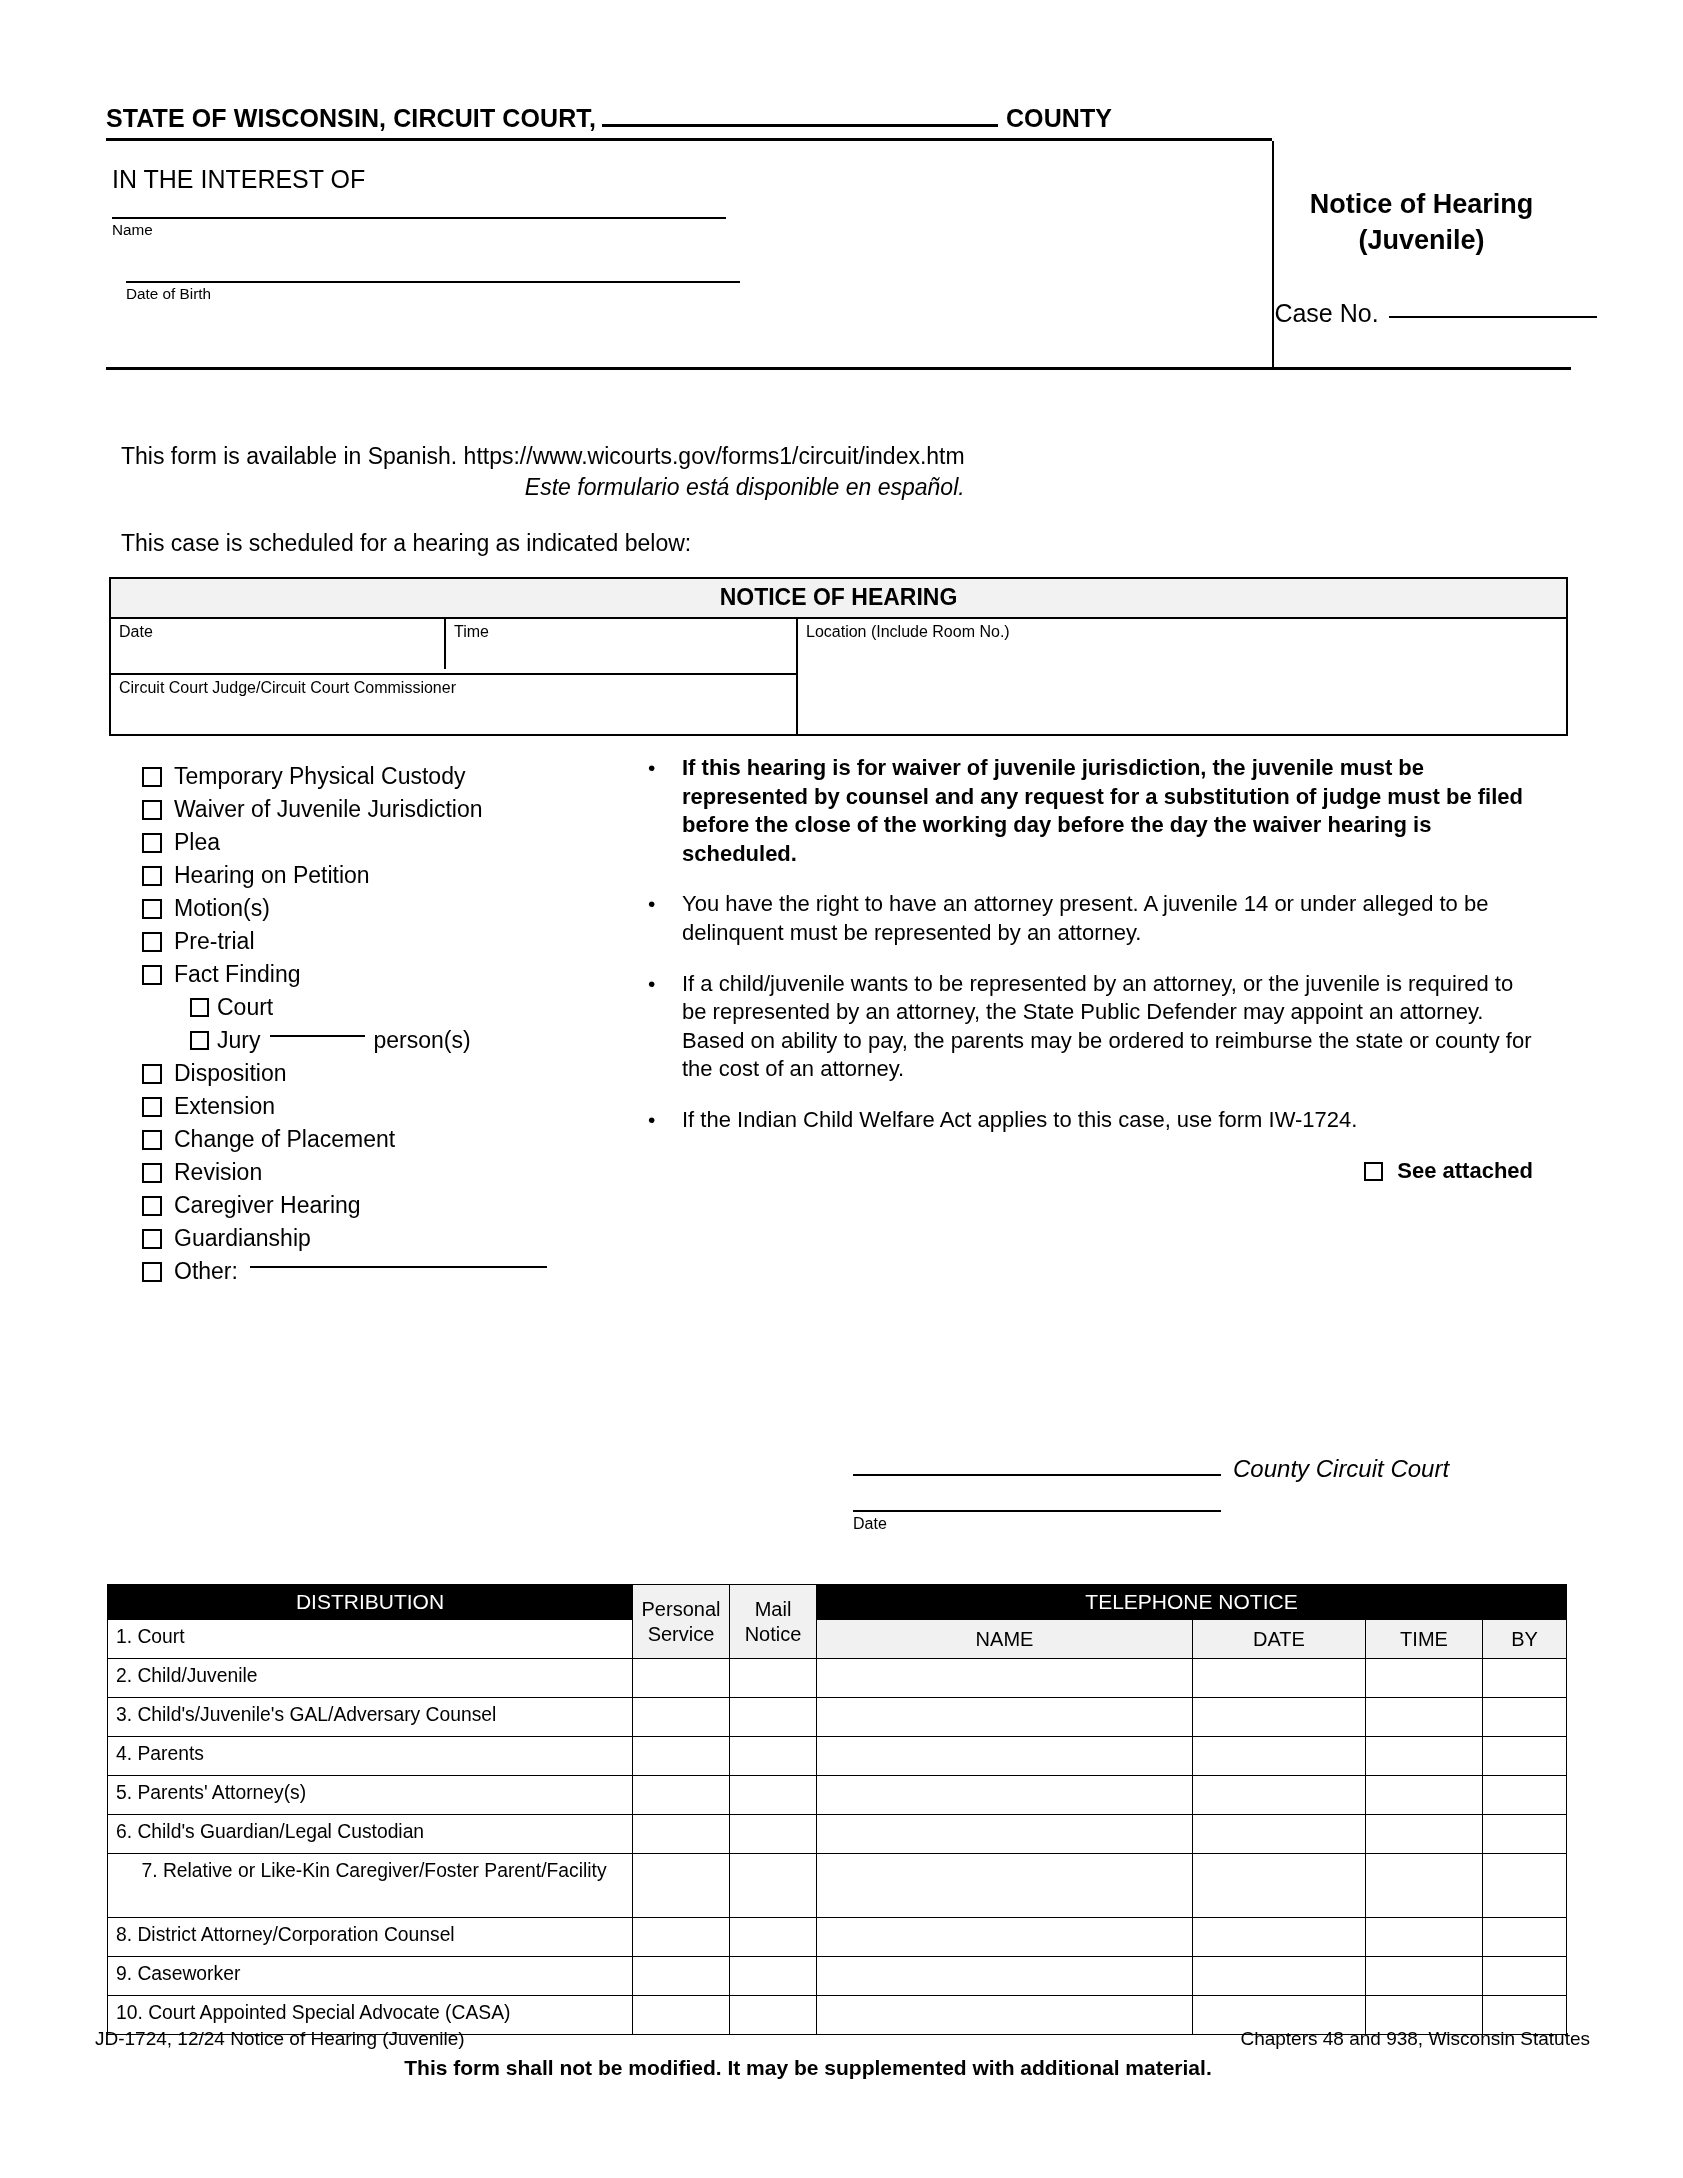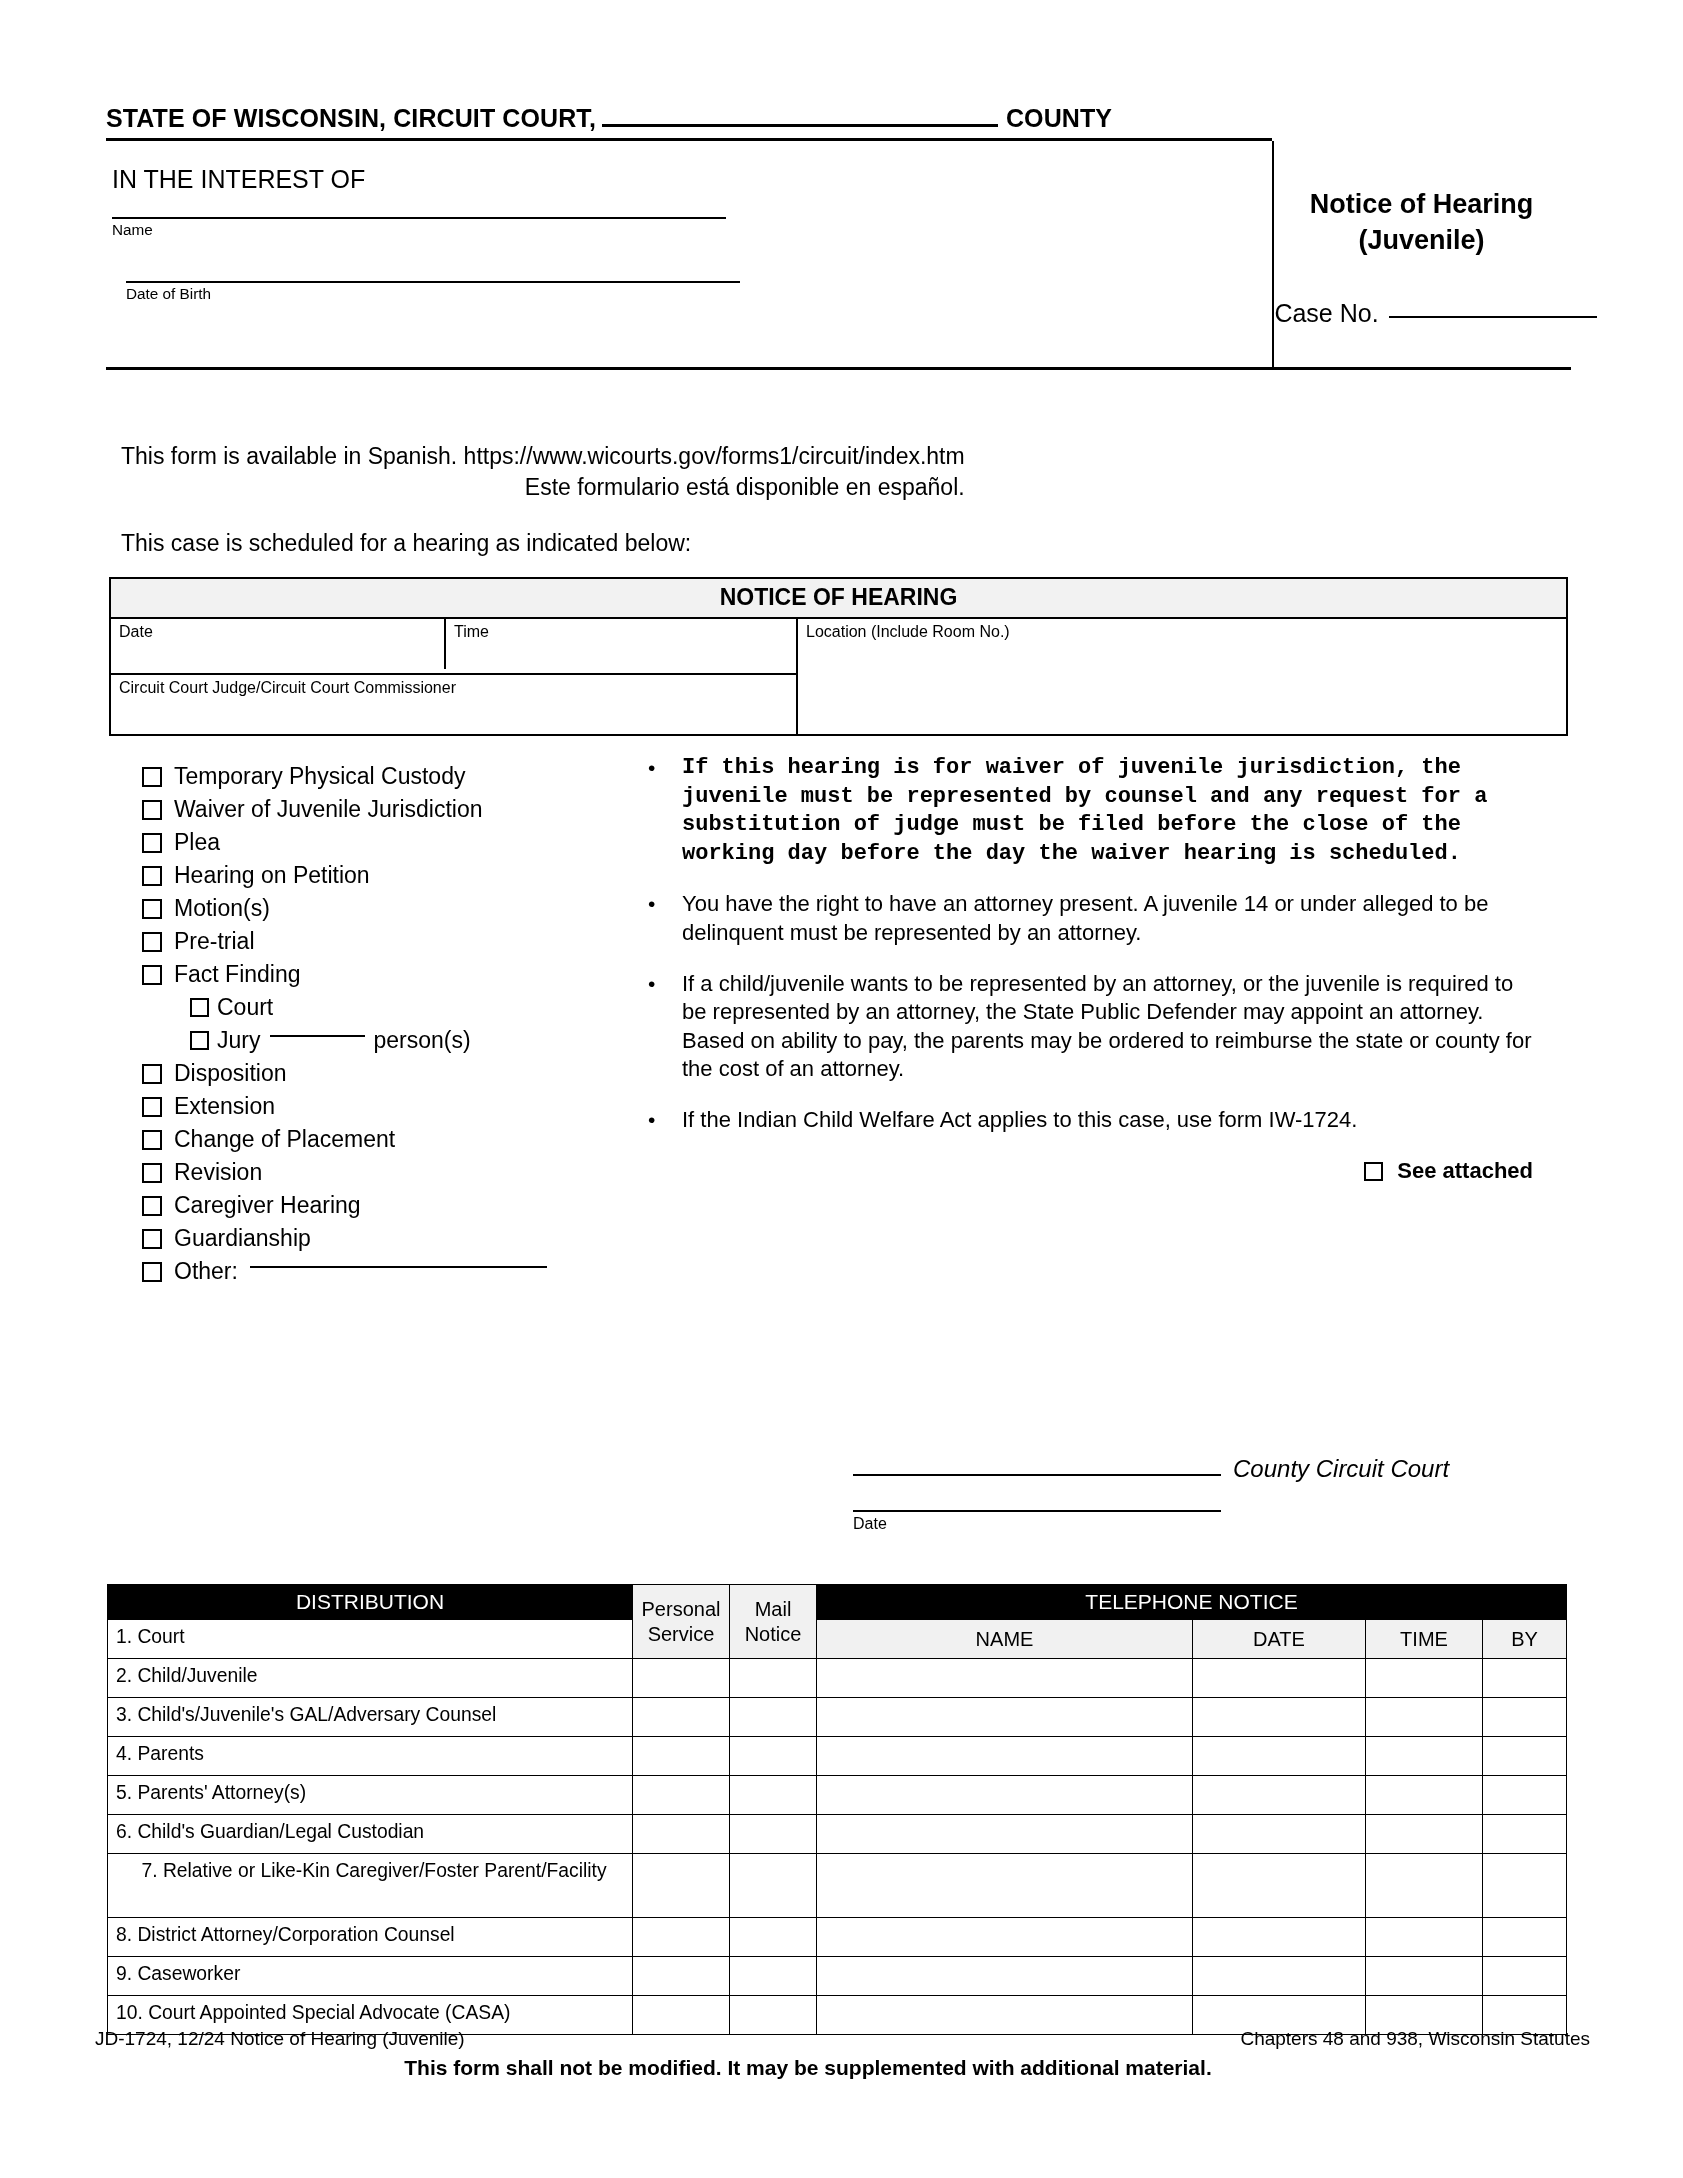--- a/index.html
+++ b/index.html
@@ -116,21 +116,21 @@
 
   
   .intro {
     position: absolute;
     left: 121px;
     top: 441px;
     font-size: 23px;
     line-height: 1.33;
     text-align: right;
   }
-  .intro .ital { }
+  .intro .ital { font-style: italic; }
   .sched-line {
     position: absolute;
     left: 121px;
     top: 530px;
     font-size: 23px;
   }
 
   
   .noh {
     position: absolute;
@@ -224,21 +224,21 @@
   .bullet {
     display: flex;
     margin-bottom: 22px;
   }
   .bullet .dot {
     flex: 0 0 34px;
     font-size: 21px;
     line-height: 1.30;
   }
   .bullet .btxt { flex: 1; }
-  .bullet.strong .btxt { font-weight: bold; font-family: Liberation Mono, monospace; }
+  .bullet.strong .btxt { font-weight: bold; }
   .see-attached {
     text-align: right;
     font-weight: bold;
     font-size: 22px;
     margin-top: 2px;
     padding-right: 6px;
   }
 
   
   .accom {

